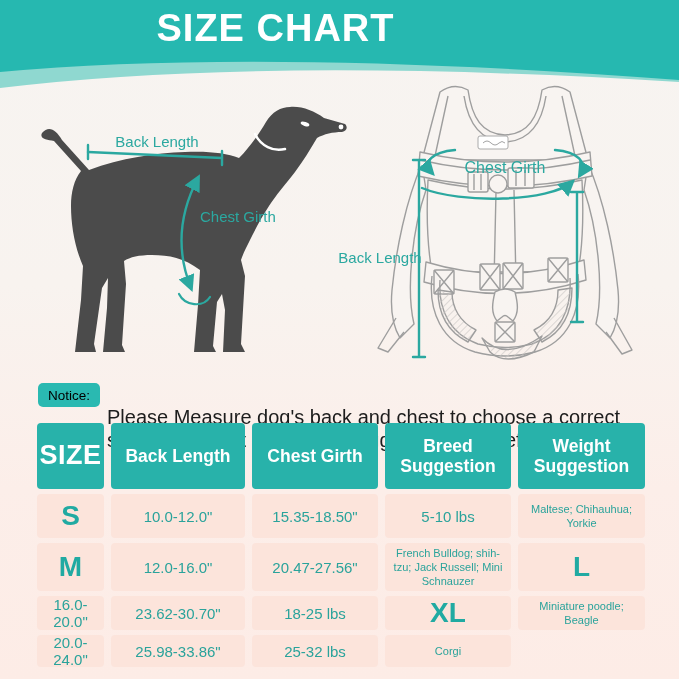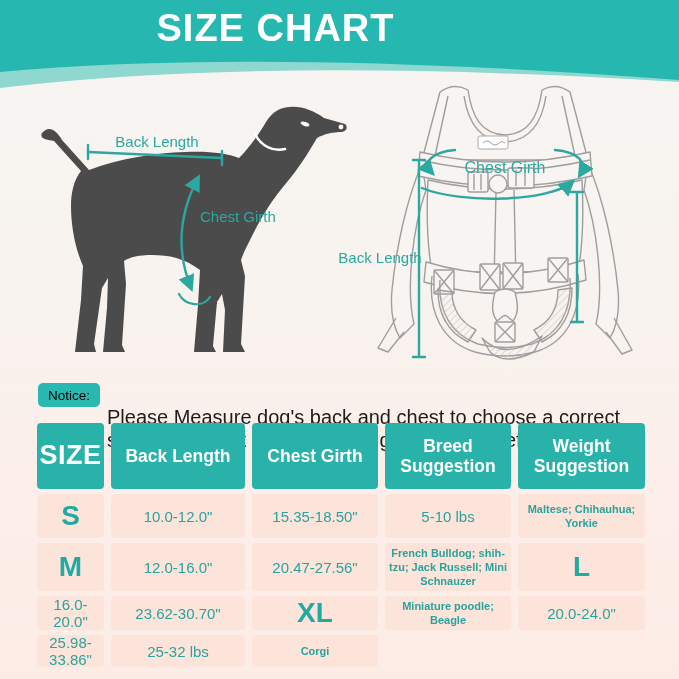--- a/index.html
+++ b/index.html
@@ -17,21 +17,21 @@
   .size-table{position:absolute;left:37px;top:423px;width:608px;
               display:grid;grid-template-columns:67px 134px 126px 126px 127px;
               grid-template-rows:66px 44px 48px 34px 32px;column-gap:7px;row-gap:5px;}
   .th{background:#28b2aa;color:#fff;font-weight:bold;font-size:17.5px;line-height:1.15;
       border-radius:4px;display:flex;align-items:center;justify-content:center;
       text-align:center;padding:0 4px;}
   .th.size-h{font-size:27px;letter-spacing:.5px;padding:0;}
   .td{background:#fce4db;color:#2aa39b;font-size:15px;border-radius:4px;
       display:flex;align-items:center;justify-content:center;text-align:center;padding:0 3px;}
   .td.size-c{font-size:28px;font-weight:bold;color:#21aaa2;}
-  .td.breed-c{font-size:11px;line-height:1.3;font-weight:bold;}
+  .td.breed-c{font-size:11px;line-height:1.3;}
   .anno{fill:#2ba8a0;font-family:"Liberation Sans",sans-serif;font-weight:500;}
 </style>
 </head>
 <body>
 
 <div class="page">
 
   <svg class="hdr-wave" viewBox="0 0 679 100">
     <path d="M0,88 Q260,56 679,82 L679,0 L0,0 Z" fill="#8fd8d0"></path>
     <path d="M0,72 Q260,48 679,80 L679,0 L0,0 Z" fill="#26b8b0"></path>
@@ -166,20 +166,21 @@
     <div class="td breed-c">Maltese; Chihauhua; Yorkie</div>
 
     <div class="td size-c">M</div>
     <div class="td">12.0-16.0"</div>
     <div class="td">20.47-27.56"</div>
     <div class="td breed-c">French Bulldog; shih-tzu; Jack Russell; Mini Schnauzer</div>
 
     <div class="td size-c">L</div>
     <div class="td">16.0-20.0"</div>
     <div class="td">23.62-30.70"</div>
+    <div class="td">18-25 lbs</div>
     <div class="td size-c">XL</div>
 
     <div class="td breed-c">Miniature poodle; Beagle</div>
     <div class="td">20.0-24.0"</div>
     <div class="td">25.98-33.86"</div>
     <div class="td">25-32 lbs</div>
     <div class="td breed-c">Corgi</div>
   </div>
 
 </div>

